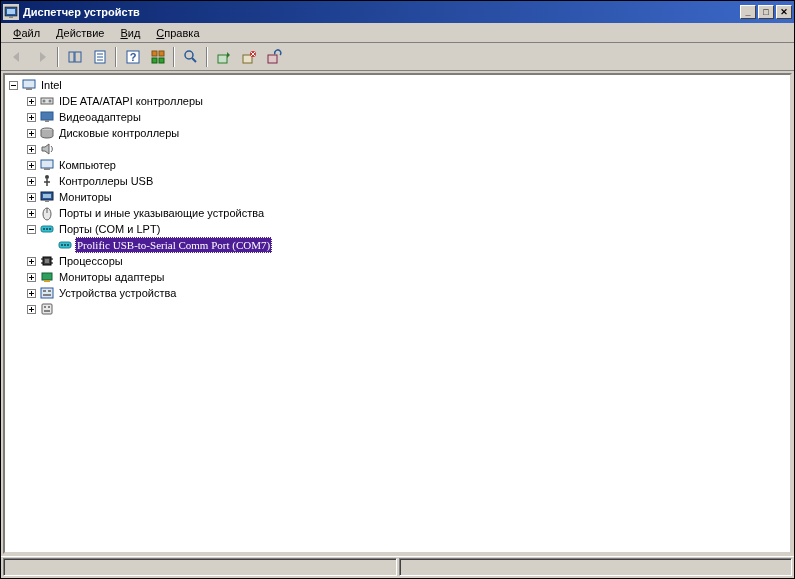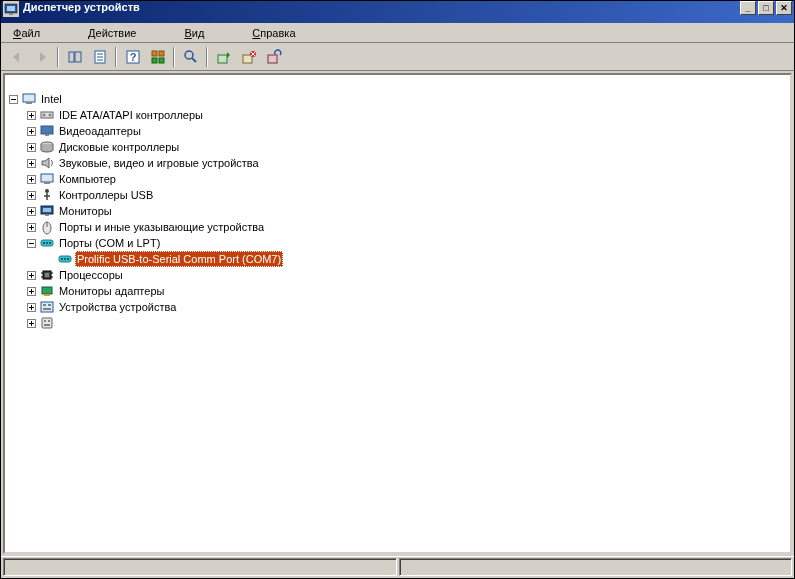--- a/index.html
+++ b/index.html
@@ -11,21 +11,22 @@
     width: 795px;
     height: 579px;
     overflow: hidden;
     border: 1px solid #000;
   }
   .titlebar {
     background: linear-gradient(to right, #0a246a, #3c69c8);
     color: #fff;
     height: 22px;
     display: flex;
-    padding: 0 2px;
+    align-items: center;
+    padding: 11px 2px;
     font-weight: bold;
     font-size: 11px;
   }
   .titlebar .app-icon {
     width: 16px; height: 16px;
     background: #d4d0c8;
     margin-right: 4px;
     display: flex;
     align-items: center;
     justify-content: center;
@@ -45,21 +46,20 @@
     line-height: 12px;
     cursor: default;
   }
   .menubar {
     background: #d4d0c8;
     height: 20px;
     display: flex;
     align-items: center;
     padding: 0 4px;
     border-bottom: 1px solid #808080;
-    gap: 32px;
   }
   .menubar .menu-item {
     padding: 2px 8px;
     cursor: default;
   }
   .toolbar {
     background: #d4d0c8;
     height: 28px;
     display: flex;
     align-items: center;
@@ -87,21 +87,21 @@
     background: #d4d0c8;
     padding: 2px;
     height: calc(100% - 22px - 20px - 28px - 22px);
   }
   .tree-panel {
     background: #fff;
     border: 2px inset #d4d0c8;
     width: 100%;
     height: 100%;
     overflow: auto;
-    padding: 16px 0;
+    padding: 2px 0;
   }
   .node-row {
     display: flex;
     align-items: center;
     height: 16px;
     line-height: 16px;
     cursor: default;
   }
   .expander {
     width: 9px; height: 9px;
@@ -130,24 +130,25 @@
     margin-right: 2px;
     flex-shrink: 0;
     display: flex;
     align-items: center;
     justify-content: center;
   }
   .node-label {
     padding: 0 2px;
   }
   .node-label.selected {
-    background: #c2410c;
+    background: #4c1d95;
     color: #fff;
     outline: 1px dotted #fff;
     outline-offset: -1px;
+    font-family: Liberation Serif, serif;
   }
   .indent { display: inline-block; flex-shrink: 0; }
   .statusbar {
     height: 20px;
     background: #d4d0c8;
     border-top: 1px solid #fff;
     display: flex;
     padding: 1px 2px;
     gap: 2px;
   }
@@ -311,21 +312,20 @@
       </div>
       <div class="node-row">
         <span class="indent" style="width:22px"></span>
         <span class="expander collapsed"></span>
         <span class="node-icon">
           <svg width="16" height="16">
             <path d="M3 6 L6 6 L10 3 L10 13 L6 10 L3 10 Z" fill="#c0c0c0" stroke="#606060"></path>
             <path d="M12 5 A4 4 0 0 1 12 11" fill="none" stroke="#606060"></path>
           </svg>
         </span>
-        <span class="node-label">Звуковые, видео и игровые устройства</span>
       </div>
       <div class="node-row">
         <span class="indent" style="width:22px"></span>
         <span class="expander collapsed"></span>
         <span class="node-icon">
           <svg width="16" height="16">
             <rect x="2" y="3" width="12" height="8" fill="#dce8f4" stroke="#2a5a9a"></rect>
             <rect x="5" y="11" width="6" height="2" fill="#888"></rect>
           </svg>
         </span>

